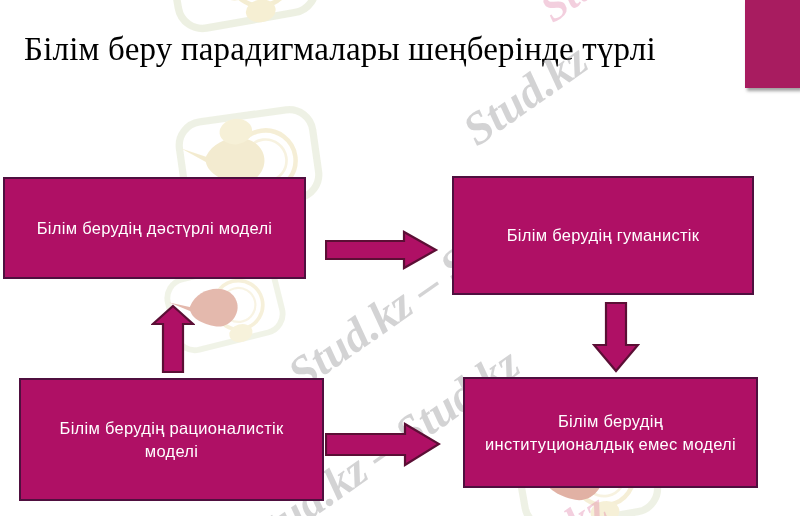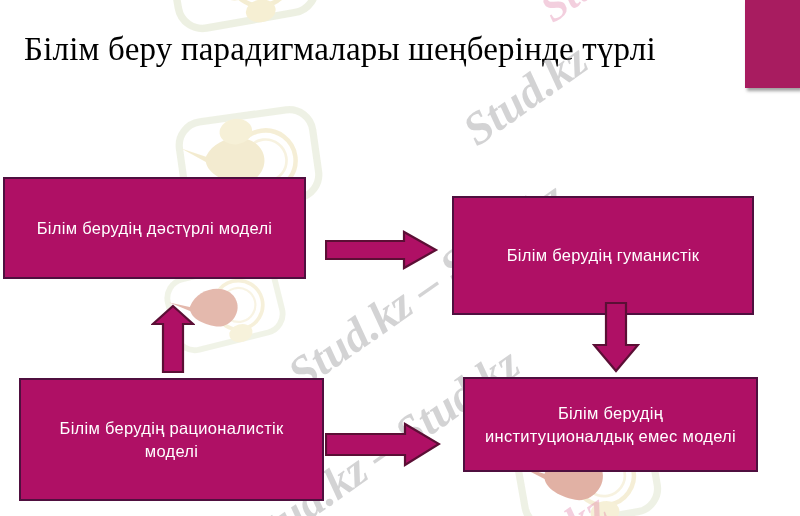--- a/index.html
+++ b/index.html
@@ -19,23 +19,23 @@
     background:#a81c60;box-shadow:2px 3px 3px rgba(110,110,110,.65);
   }
   
   .flow-box{
     position:absolute;background:#af1065;border:2px solid #4f0f3f;
     color:#fff;display:flex;flex-direction:column;justify-content:center;
     text-align:center;font-size:16.5px;line-height:23px;letter-spacing:.3px;
     box-sizing:border-box;padding:6px 14px;
   }
   #box-traditional{left:3px;top:177px;width:303px;height:102px;}
-  #box-humanistic{left:452px;top:176px;width:302px;height:119px;margin-top:20px;}
+  #box-humanistic{left:452px;top:176px;width:302px;height:119px;}
   #box-rationalistic{left:3px;top:378px;width:305px;height:123px;margin-left:16px;}
-  #box-noninstitutional{left:463px;top:377px;width:295px;height:95px;}
+  #box-noninstitutional{left:463px;top:377px;width:295px;height:111px;}
   
   .arrow{position:absolute;}
   .arrow polygon{fill:#af1065;stroke:#5b0f35;stroke-width:2.2;stroke-linejoin:miter;}
   #arrow-right-top{left:325px;top:230px;}
   #arrow-up{left:151px;top:304px;}
   #arrow-down{left:592px;top:301px;}
   #arrow-right-bottom{left:325px;top:422px;}
   
   .wm{
     position:absolute;font-family:"Liberation Serif",serif;

